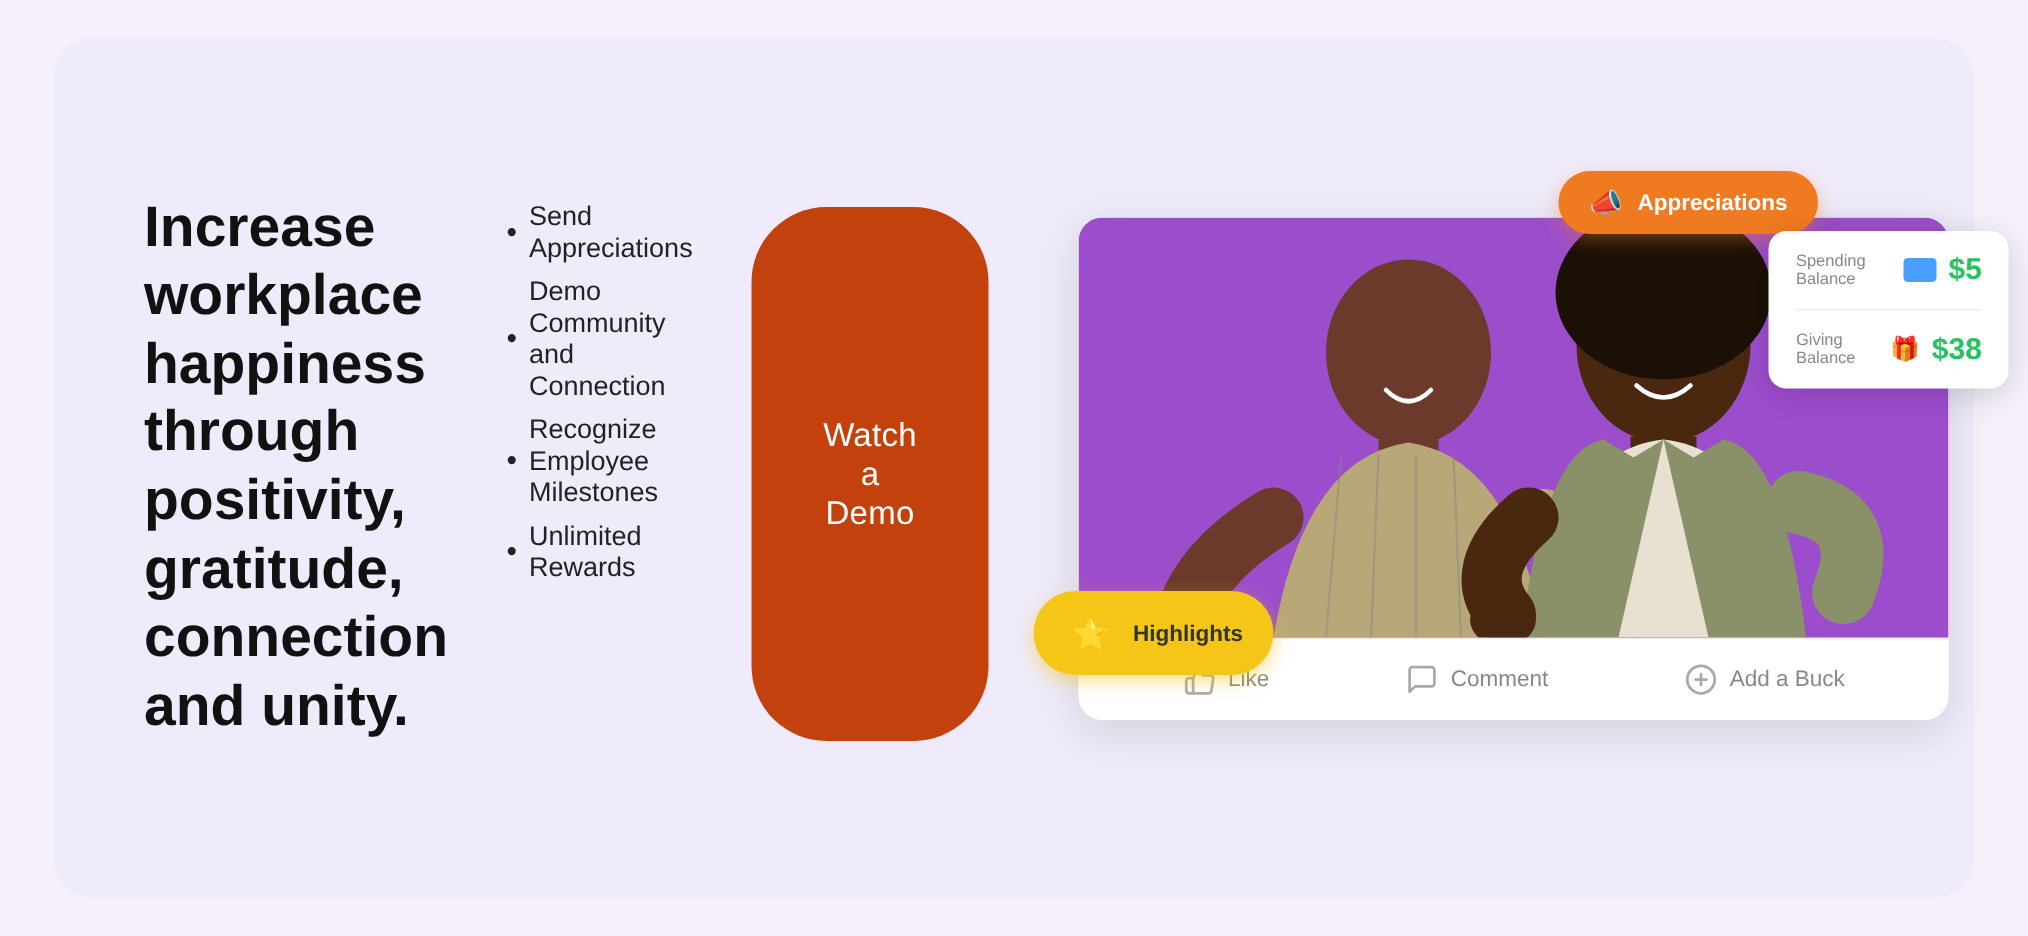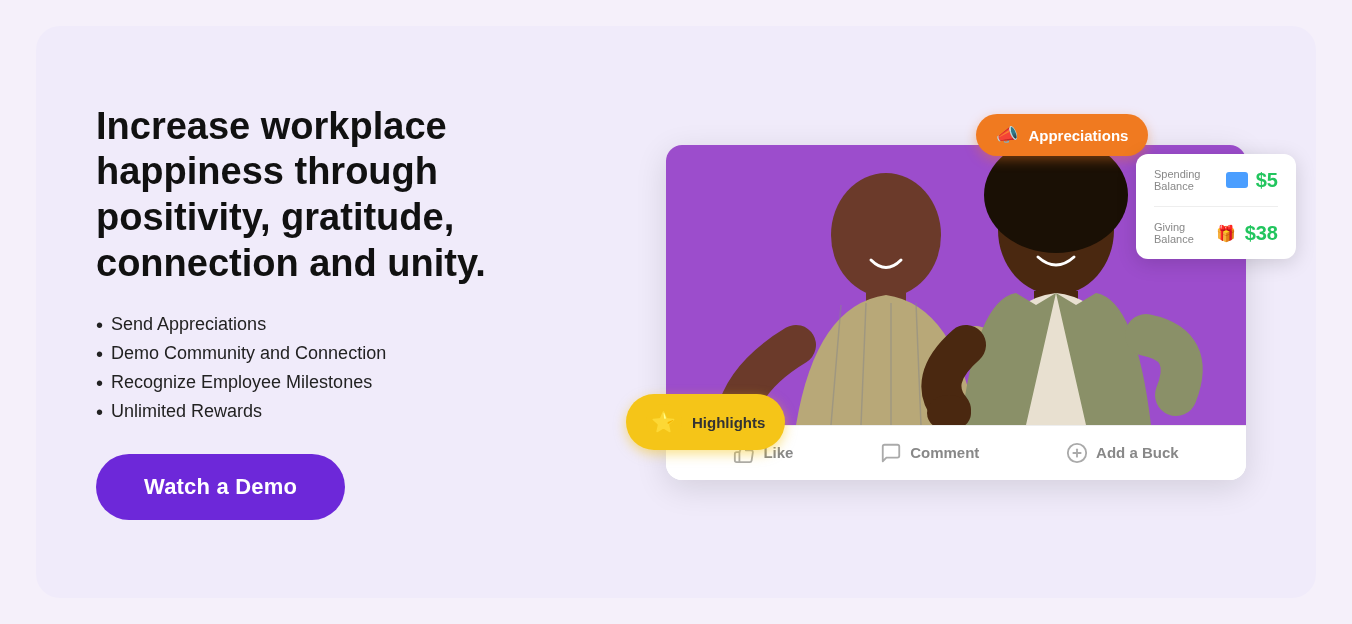--- a/index.html
+++ b/index.html
@@ -20,22 +20,21 @@
       height: 572px;
       display: flex;
       align-items: center;
       padding: 48px 60px;
       gap: 60px;
       position: relative;
     }
     .left-section {
       flex: 0 0 500px;
       display: flex;
-      flex-direction: column;
-      gap: 24px;
+      gap: 39px;
     }
     .headline {
       font-size: 38px;
       font-weight: 800;
       color: #111;
       line-height: 1.2;
     }
     .bullet-list {
       display: flex;
       flex-direction: column;
@@ -48,48 +47,47 @@
       display: flex;
       align-items: center;
       gap: 8px;
     }
     .bullet-dot {
       color: #222;
       font-size: 20px;
       line-height: 1;
     }
     .cta-button {
-      background: #6d28d9;
+      background: #c2410c;
       color: #fff;
       border: none;
       border-radius: 50px;
       padding: 20px 48px;
       font-size: 22px;
-      font-weight: 700;
+      font-weight: 400;
       cursor: pointer;
       width: fit-content;
       margin-top: 8px;
       letter-spacing: 0.2px;
     }
     .right-section {
       flex: 1;
       position: relative;
       height: 100%;
       display: flex;
       align-items: center;
       justify-content: center;
     }
     .main-card {
       background: #fff;
       border-radius: 16px;
       width: 580px;
       overflow: hidden;
       box-shadow: 0 8px 32px rgba(0,0,0,0.12);
       position: relative;
-      font-weight: bold;
     }
     .photo-container {
       width: 100%;
       height: 280px;
       background: #9c4dcc;
       position: relative;
       overflow: hidden;
       display: flex;
       align-items: center;
       justify-content: center;

